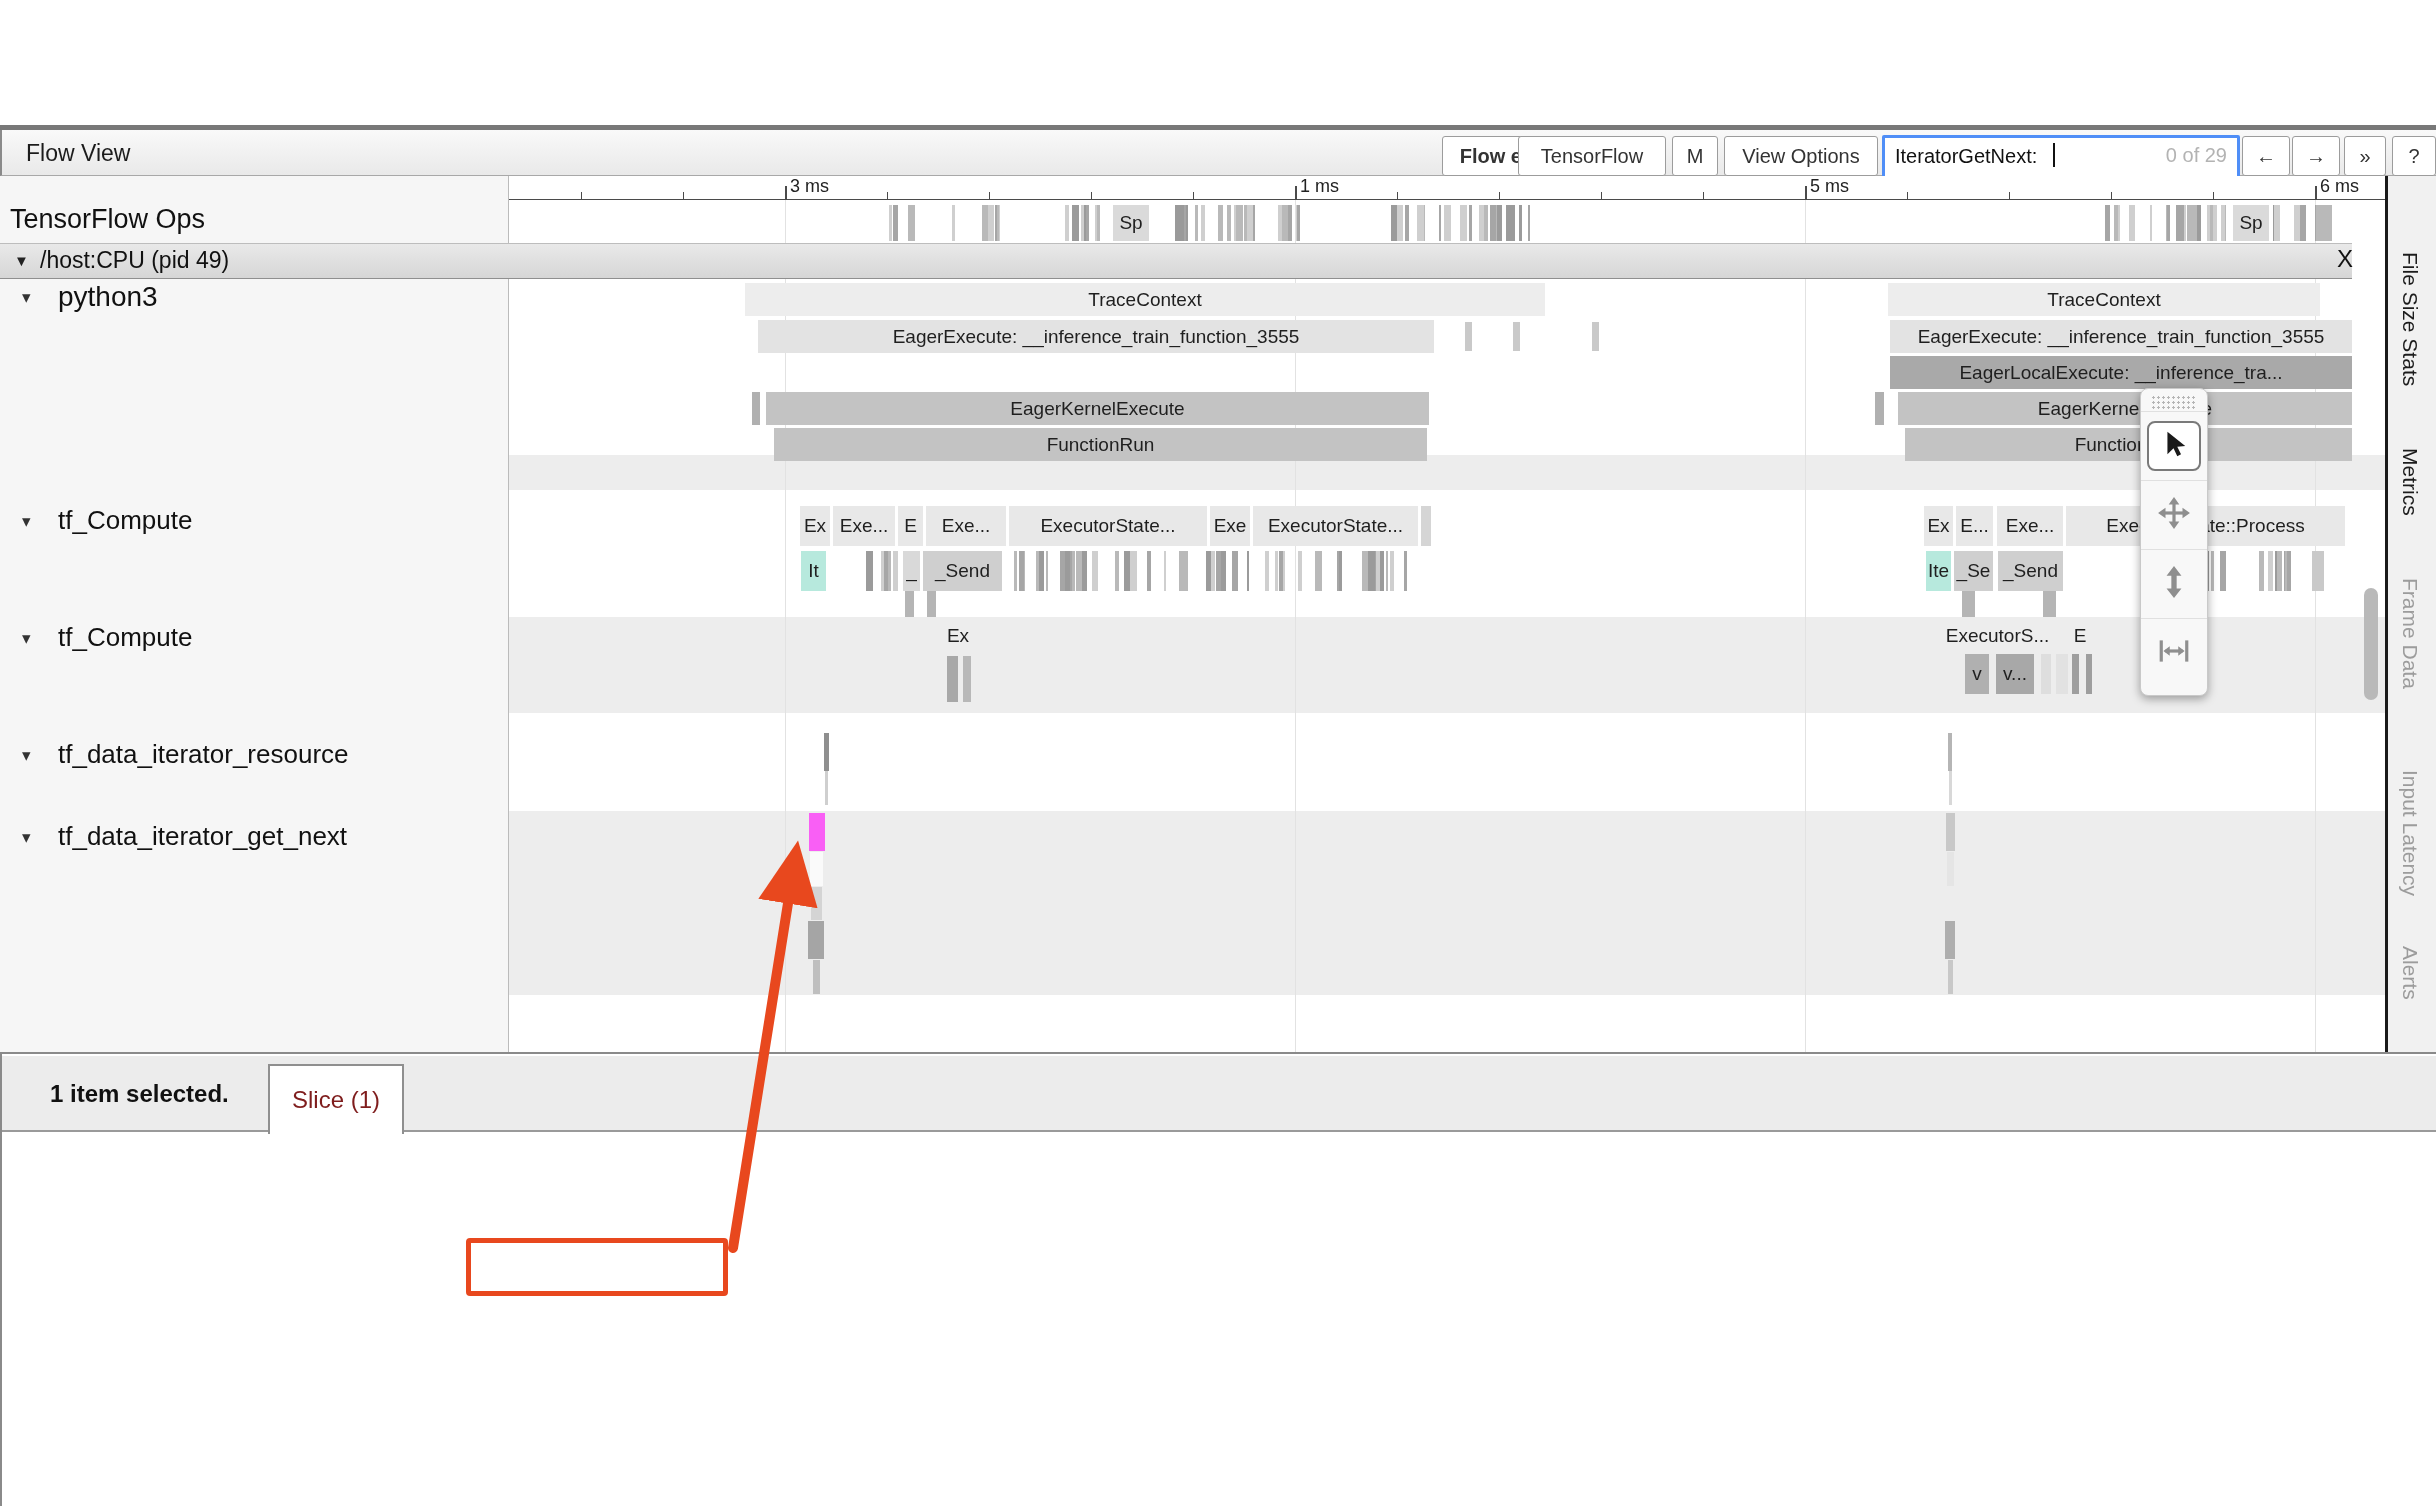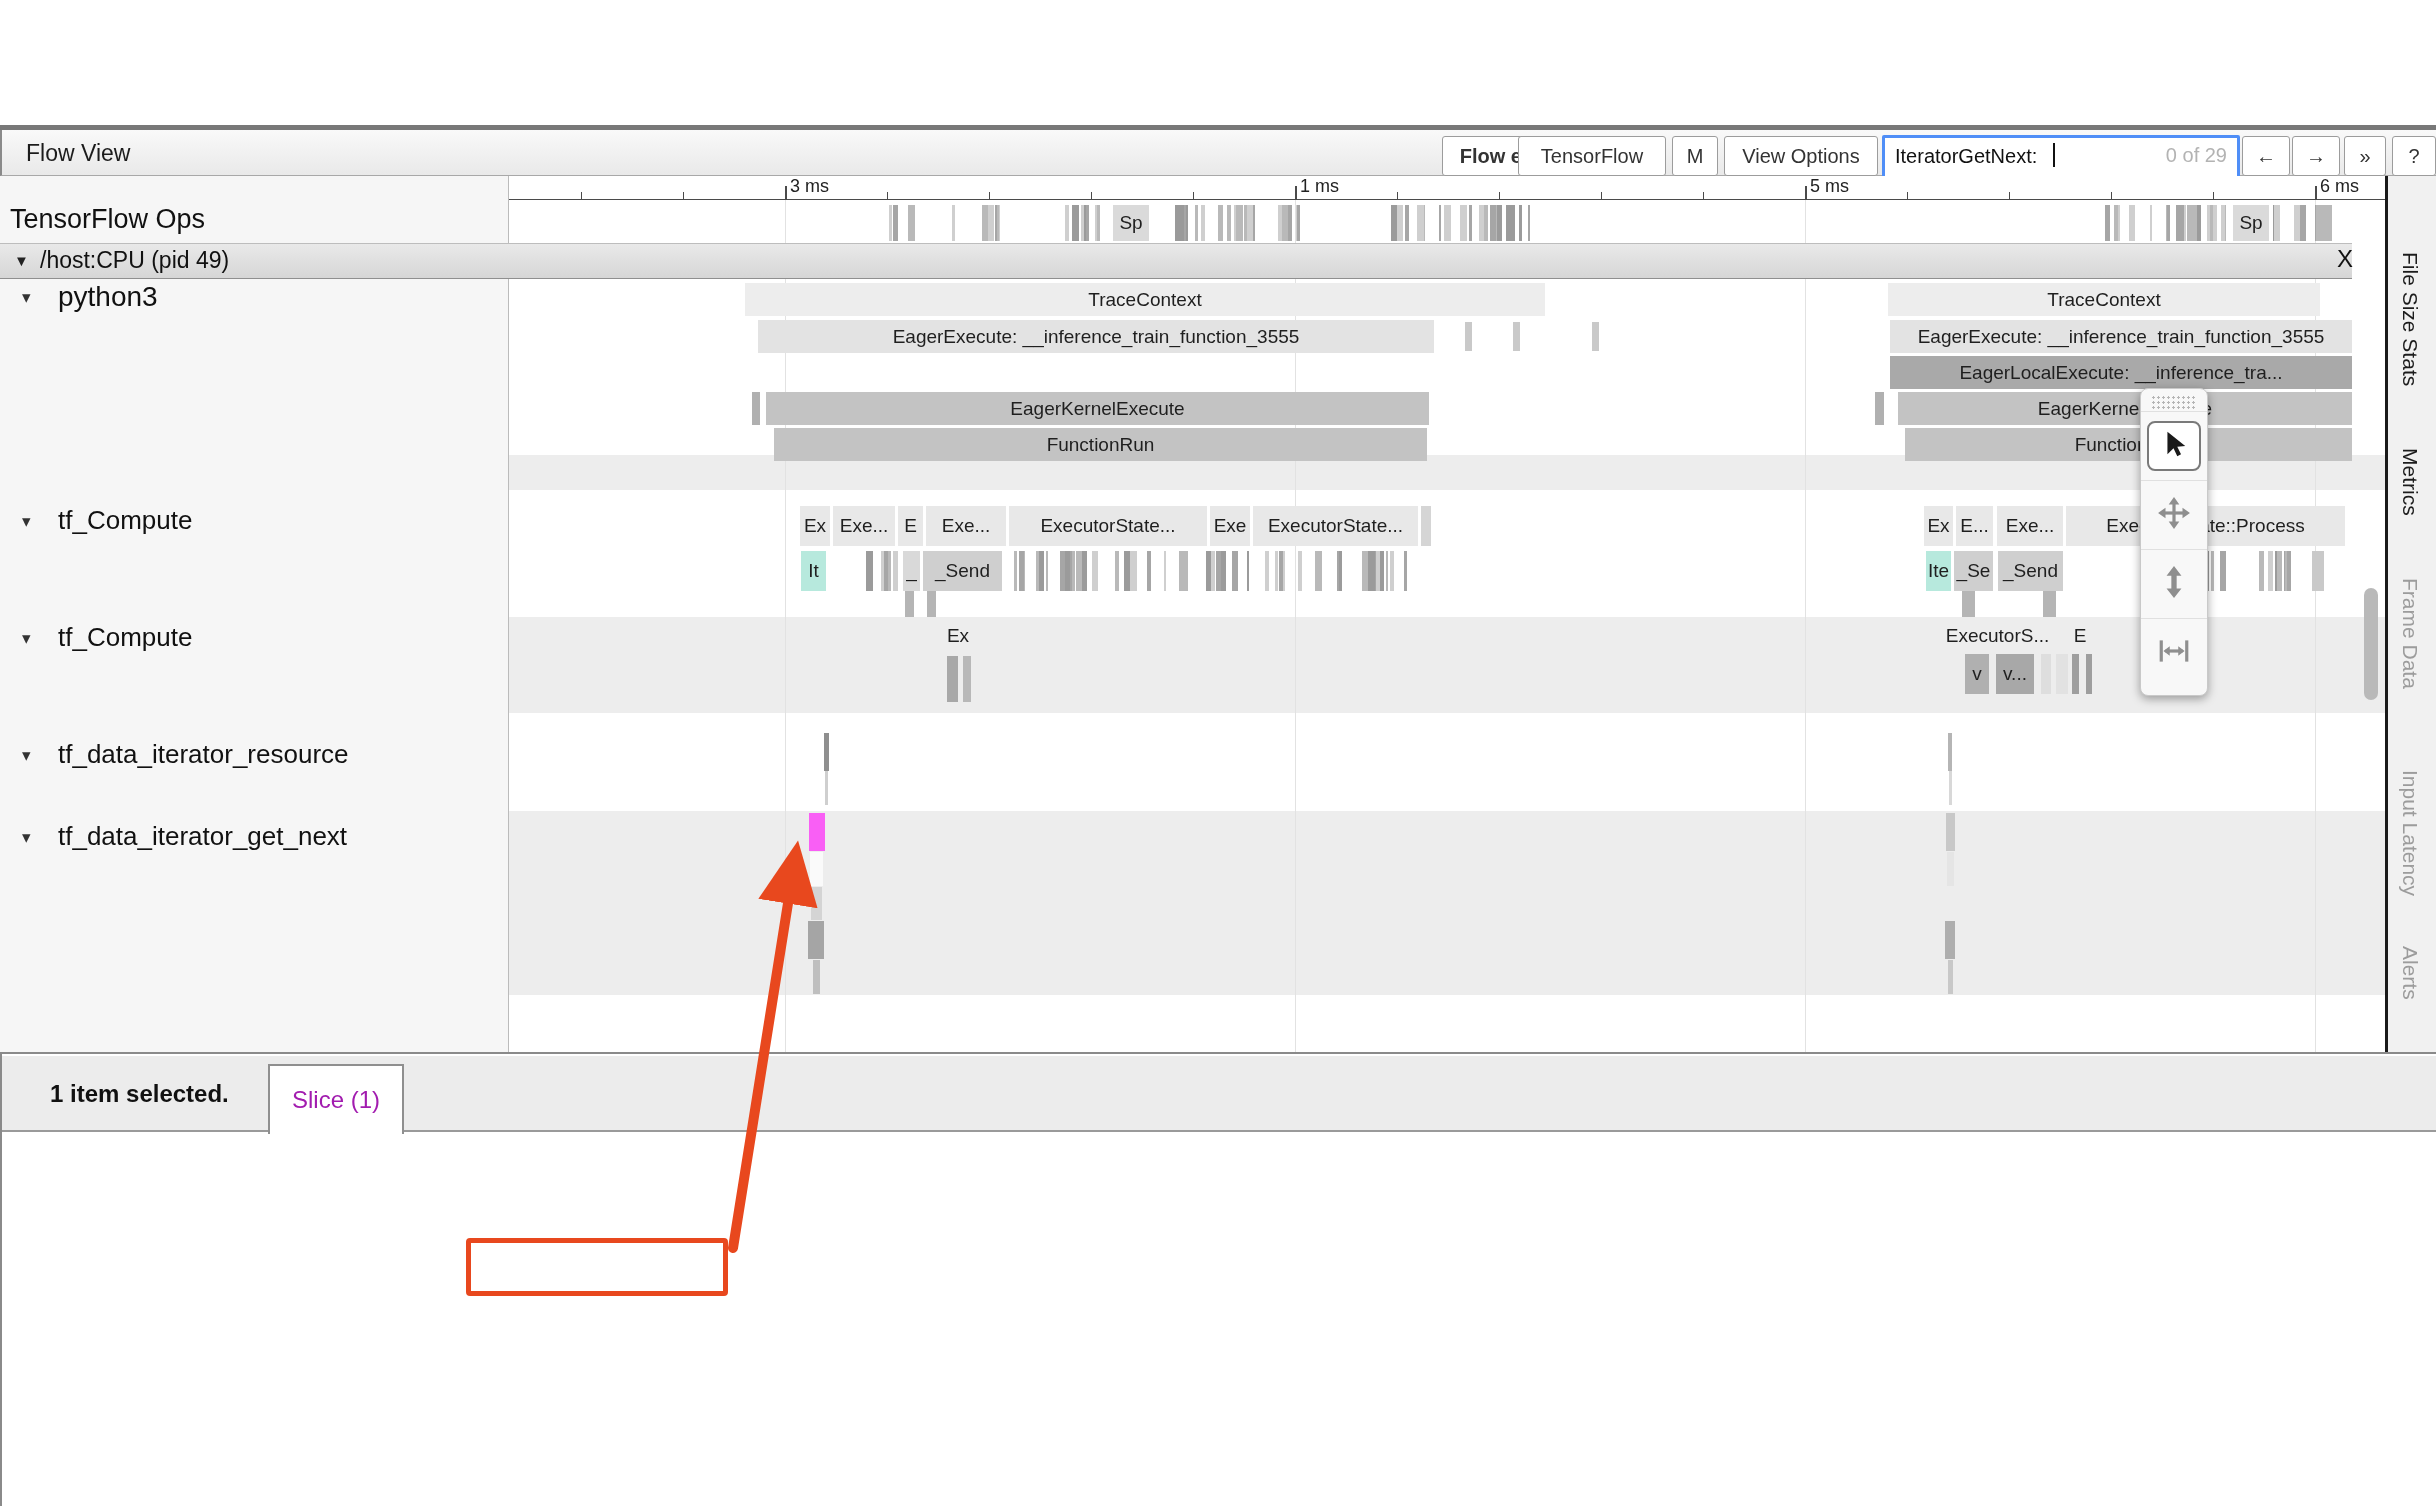--- a/index.html
+++ b/index.html
@@ -71,21 +71,21 @@
     padding:6px 10px;}
   #scroll-thumb{position:absolute;width:14px;border-radius:7px;background:#b9b9b9;}
   
   #bottompanel{left:0;top:1052px;width:2436px;height:454px;background:#fff;
     border-top:2px solid #8a8a8a;border-left:2px solid #8a8a8a;}
   #analysis-header{position:absolute;left:0;top:2px;width:2436px;height:74px;
     background:#ececec;border-bottom:2px solid #9a9a9a;}
   #selected-text{position:absolute;left:48px;top:24px;font-size:24px;font-weight:bold;color:#111;}
   #slice-tab{position:absolute;left:266px;top:8px;width:132px;height:68px;background:#fff;
     border:2px solid #8f8f8f;border-bottom:none;display:flex;align-items:center;
-    justify-content:center;font-size:24px;color:#a21caf;cursor:pointer;}
+    justify-content:center;font-size:24px;color:#7f1d1d;cursor:pointer;}
   #annot-box{position:absolute;border:5px solid #E8481E;border-radius:4px;}
   #annot-svg{position:absolute;left:0;top:0;pointer-events:none;}
 </style>
 </head>
 <body>
 
 <div id="app">
 
   <div class="abs" id="topnav">
     <span class="navtab" style="left:2px">HS</span>

